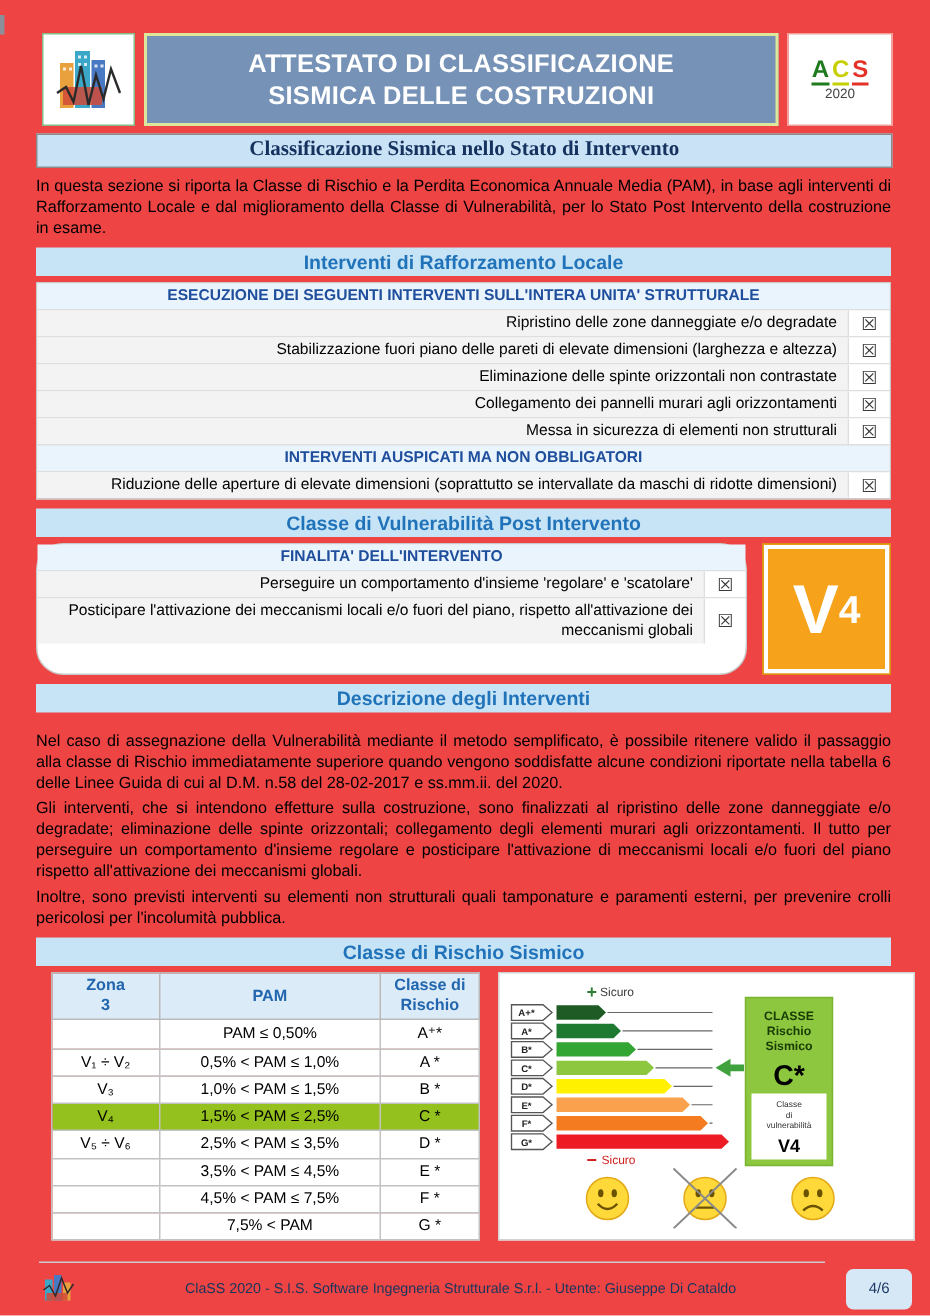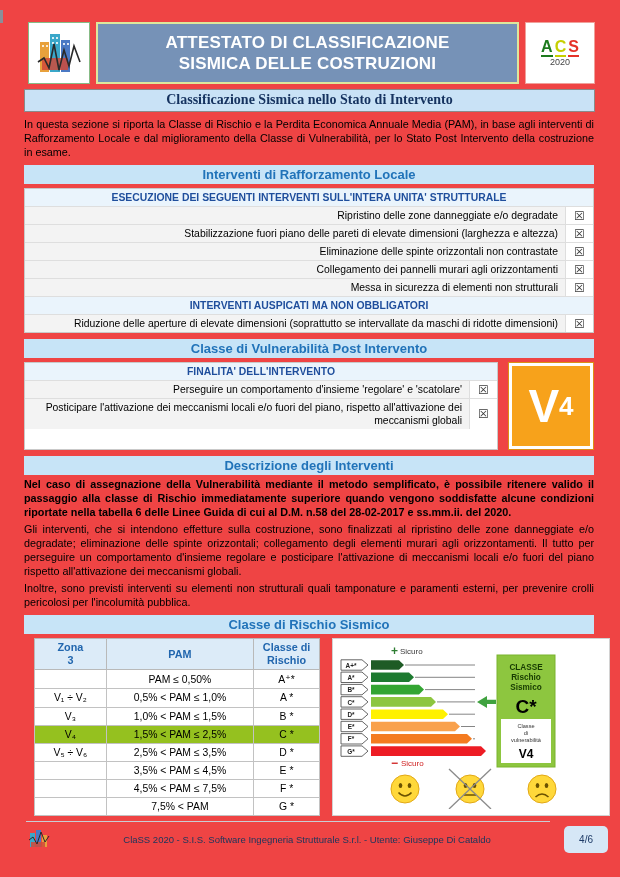--- a/index.html
+++ b/index.html
@@ -30,37 +30,37 @@
   
   .box { border:1px solid #c9c9c9; margin-top:4px; background:#fff; }
   .tbl-hdr { background:#eaf4fc; color:#1f4e9c; font-weight:bold; font-size:10.4px; text-align:center; padding:3px 2px; }
   .chk-row { display:flex; border-top:1px solid #dedede; align-items:stretch; }
   .chk-text { flex:1; background:#f3f3f3; text-align:right; font-size:10.4px; padding:2px 7px; line-height:1.25; }
   .chk-cell { width:28px; background:#fff; border-left:1px solid #dedede; display:flex; align-items:center; justify-content:center;
               font-size:12px; color:#3a3a3a; cursor:default; }
 
   
   .fin-wrap { display:flex; margin-top:4px; gap:10px; align-items:stretch; }
-  .fin-tbl { flex:1; }
+  .fin-tbl { flex:1;border-radius:18px; }
   .v-badge { width:86px; min-height:86px; background:#f7a21b; border:1px solid #dd8f14; box-shadow:inset 0 0 0 3px #fff;
              display:flex; align-items:center; justify-content:center; align-self:center; height:88px; }
   .v-badge .v { color:#fff; font-weight:bold; font-size:46px; line-height:1; }
   .v-badge .v-sub { color:#fff; font-weight:bold; font-size:26px; vertical-align:-10px; }
 
   
   .bottom { display:flex; margin:4px 10px 0 34px; gap:12px; }
   table.risk { border-collapse:collapse; width:286px; font-size:10.4px; }
   table.risk th { background:#dcebf8; color:#2166ae; font-weight:bold; border:1px solid #b9b9b9; padding:2px 3px; font-size:10.8px; line-height:1.2; }
   table.risk td { border:1px solid #c2c2c2; padding:3px 3px; text-align:center; background:#fff; height:17px; }
   table.risk tr.hl td { background:#95c11f; }
   .chart-box { width:278px; border:1px solid #d2d2d2; background:#fff; padding:2px; }
   svg text { font-family:"Liberation Sans","DejaVu Sans",sans-serif; }
 
   
-  .footer { position:absolute; left:0; right:0; bottom:20px; height:36px; display:flex; align-items:center; }
+  .footer { position:absolute; left:0; right:0; bottom:0; height:36px; display:flex; align-items:center; }
   .footer-line { position:absolute; left:26px; right:70px; top:0; border-top:1px solid #c9cdd4; }
   .footer-logo { margin-left:28px; width:22px; height:24px; }
   .footer-text { flex:1; text-align:center; font-size:9.5px; color:#17365d; }
   .page-pill { margin-right:12px; background:#d6e7f6; border-radius:5px; padding:8px 15px; font-size:10px; color:#1d3a66; }
 </style>
 </head>
 <body>
 
 <div class="page">
   <div class="corner-mark"></div>
@@ -154,21 +154,21 @@
           </div>
       </div>
       <div class="v-badge">
         <span class="v">V</span>
           <span class="v-sub">4</span>
       </div>
     </div>
 
     <div class="sec-hdr">Descrizione degli Interventi</div>
     <div id="descr-paragraphs">
-        <div class="para" style="margin-top: 2px; font-weight: bold;">Nel caso di assegnazione della Vulnerabilità mediante il metodo semplificato, è possibile ritenere valido il passaggio alla classe di Rischio immediatamente superiore quando vengono soddisfatte alcune condizioni riportate nella tabella 6 delle Linee Guida di cui al D.M. n.58 del 28-02-2017 e ss.mm.ii. del 2020.</div>
+        <div class="para" style="margin-top: 12px;">Nel caso di assegnazione della Vulnerabilità mediante il metodo semplificato, è possibile ritenere valido il passaggio alla classe di Rischio immediatamente superiore quando vengono soddisfatte alcune condizioni riportate nella tabella 6 delle Linee Guida di cui al D.M. n.58 del 28-02-2017 e ss.mm.ii. del 2020.</div>
         <div class="para" style="margin-top: 3px;">Gli interventi, che si intendono effetture sulla costruzione, sono finalizzati al ripristino delle zone danneggiate e/o degradate; eliminazione delle spinte orizzontali; collegamento degli elementi murari agli orizzontamenti. Il tutto per perseguire un comportamento d'insieme regolare e posticipare l'attivazione di meccanismi locali e/o fuori del piano rispetto all'attivazione dei meccanismi globali.</div>
         <div class="para" style="margin-top: 3px;">Inoltre, sono previsti interventi su elementi non strutturali quali tamponature e paramenti esterni, per prevenire crolli pericolosi per l'incolumità pubblica.</div>
       </div>
 
     <div class="sec-hdr">Classe di Rischio Sismico</div>
   </div>
 
   <div class="bottom">
     <table class="risk">
       <thead>

